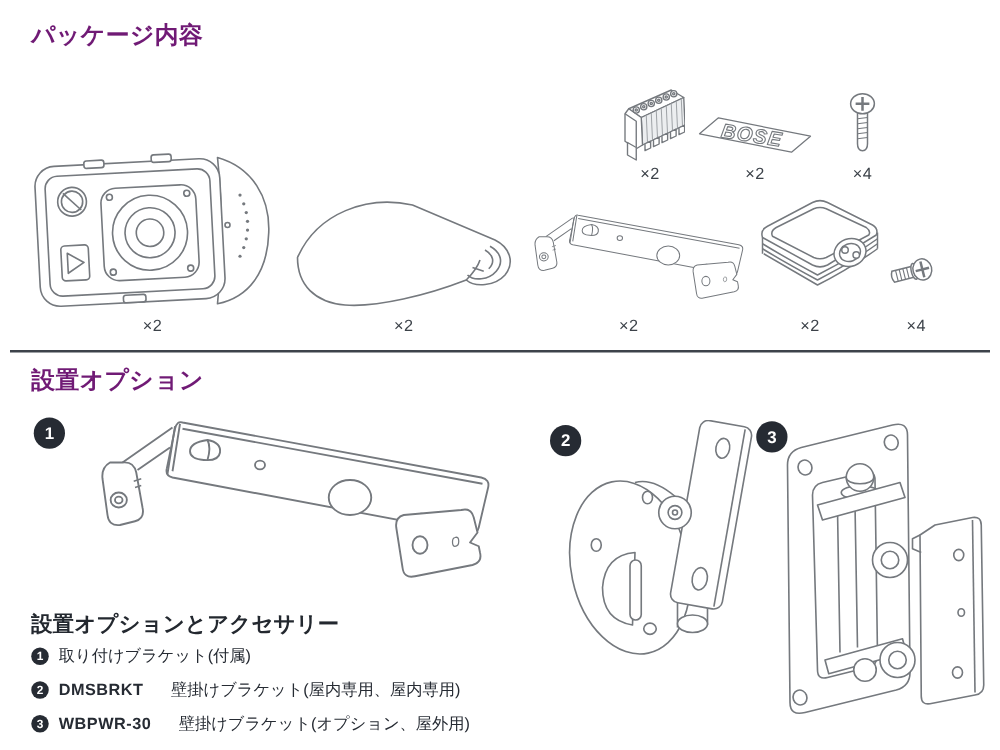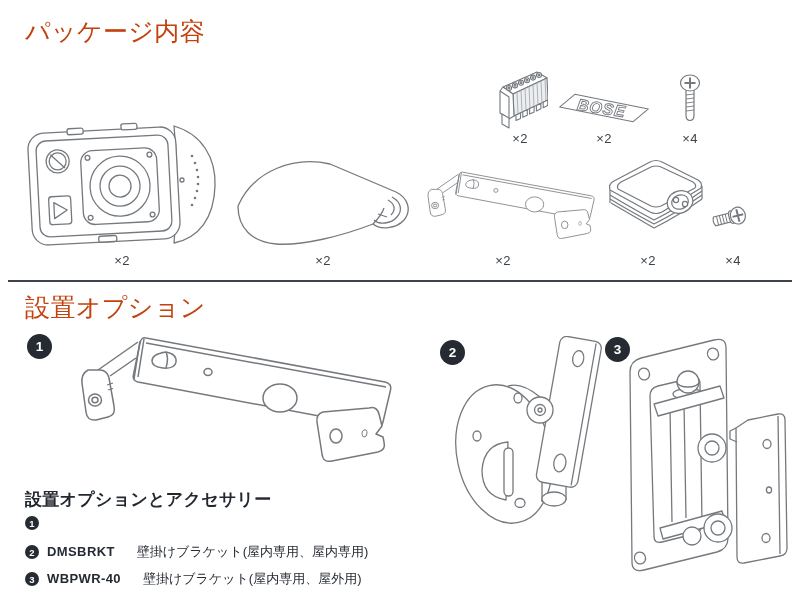--- a/index.html
+++ b/index.html
@@ -1,19 +1,19 @@
 <!DOCTYPE html>
 <html><head>
 <meta charset="utf-8">
 <style>
   *{margin:0;padding:0;box-sizing:border-box}
   html,body{width:800px;height:600px;background:#fff;overflow:hidden}
   body{position:relative;font-family:"Liberation Sans","DejaVu Sans",sans-serif;color:#262b33}
   .abs{position:absolute}
-  .sec-title{font-size:25px;font-weight:normal;letter-spacing:.4px;color:#c2410c}
+  .sec-title{font-size:19px;font-weight:bold;letter-spacing:.4px;color:#701a75}
   .qty{font-size:13px;color:#3c4249;text-align:center;letter-spacing:.3px}
   .divider{height:2px;background:#3d434a}
   .badge{background:#262b33;color:#fff;border-radius:50%;display:flex;align-items:center;justify-content:center;font-weight:bold}
   .badge.lg{width:25px;height:25px;font-size:13.5px}
   .badge.sm{width:14px;height:14px;font-size:9.5px;flex:0 0 14px}
   .acc-head{font-size:17px;font-weight:bold;letter-spacing:.3px;color:#23282f}
   .list-row{display:flex;align-items:center;gap:8px;font-size:13px;color:#262b33;white-space:nowrap}
   .code{font-weight:bold;letter-spacing:.4px}
   .code:not(:empty){margin-right:22px}
   svg{display:block}
@@ -234,23 +234,24 @@
       <circle cx="92" cy="116" r="7"></circle>
     <circle cx="98" cy="196" r="14"></circle>
       <circle cx="98" cy="196" r="7"></circle>
   </g>
 </svg>
 
 <div class="abs acc-head" style="left:25px;top:488px">設置オプションとアクセサリー</div>
 
 <div class="abs list-row" style="left:25px;top:516px">
   <span class="badge sm">1</span>
+  <span><b class="code"></b><span>取り付けブラケット(付属)</span></span>
 </div>
 
 <div class="abs list-row" style="left:25px;top:543px">
   <span class="badge sm">2</span>
   <span><b class="code">DMSBRKT</b><span>壁掛けブラケット(屋内専用、屋内専用)</span></span>
 </div>
 
 <div class="abs list-row" style="left:25px;top:570px">
   <span class="badge sm">3</span>
-  <span><b class="code">WBPWR-40</b><span>壁掛けブラケット(屋内専用、屋外用)</span></span>
+  <span><b class="code">WBPWR-30</b><span>壁掛けブラケット(オプション、屋外用)</span></span>
 </div>
 
 </body></html>

